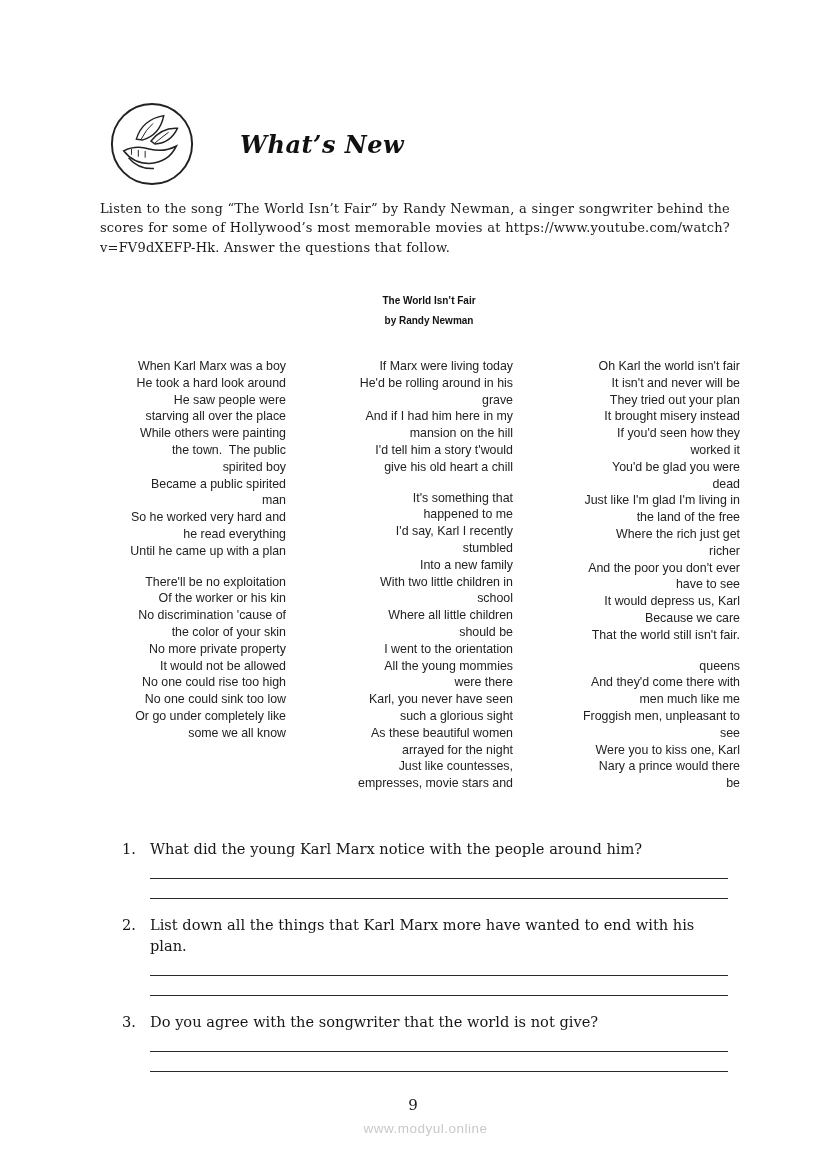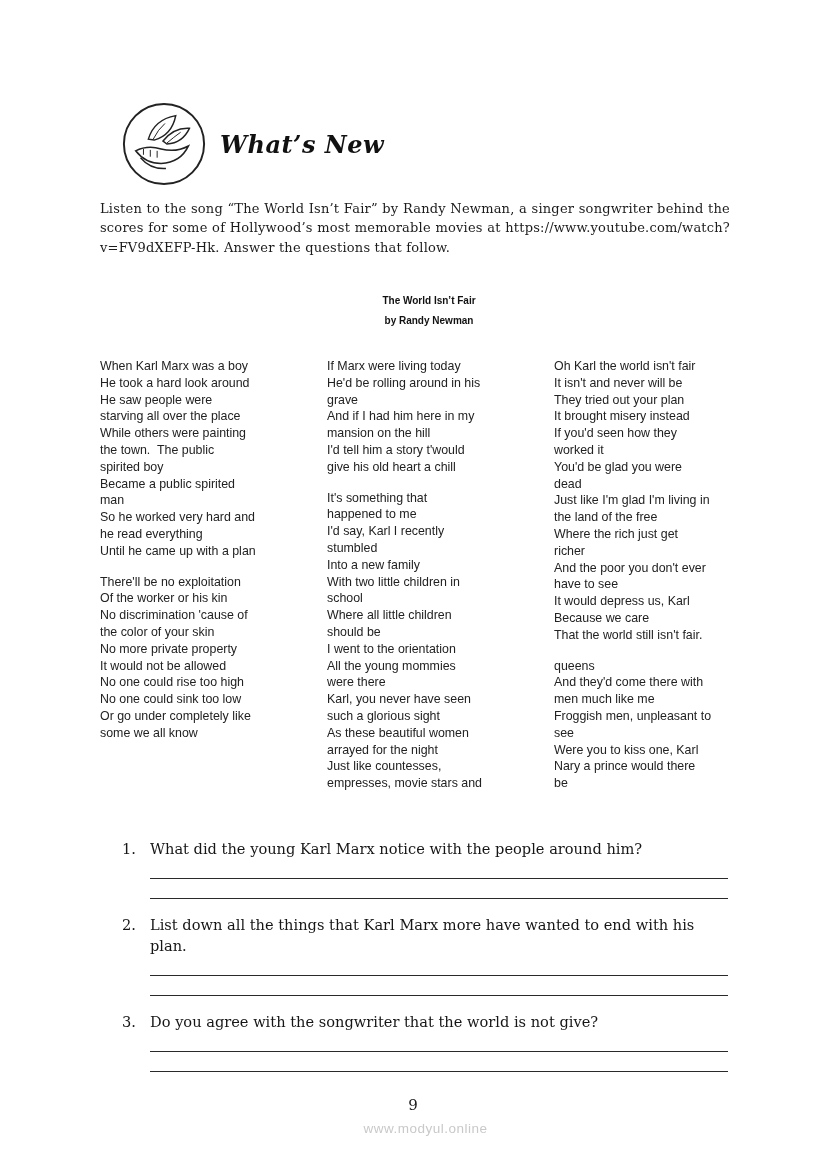--- a/index.html
+++ b/index.html
@@ -10,24 +10,24 @@
     height: 1169px;
     margin: 0 auto;
     background: #ffffff;
     font-family: "DejaVu Serif", serif;
     color: #1c1c1c;
     overflow: hidden;
   }
   .header {
     position: absolute;
     top: 100px;
-    left: 120px;
+    left: 108px;
     display: flex;
     align-items: center;
-    gap: 12px;
+    gap: 44px;
   }
   .logo { width: 88px; height: 88px; flex: 0 0 auto; }
   .whats-new-title {
     font-size: 24px;
     font-weight: bold;
     font-style: italic;
     letter-spacing: 0.5px;
     color: #111;
   }
   .intro {
@@ -56,20 +56,21 @@
     position: absolute;
     top: 358px;
     left: 100px;
     width: 640px;
     display: flex;
     gap: 41px;
     font-family: "Liberation Sans", sans-serif;
     font-size: 12.4px;
     line-height: 16.8px;
     color: #222;
+    text-align: right;
   }
   .lyric-col { width: 186px; flex: 0 0 auto; }
   .stanza { white-space: pre; margin-bottom: 14px; }
   .questions {
     position: absolute;
     top: 838px;
     left: 122px;
     width: 606px;
     font-size: 14.6px;
     line-height: 21px;

